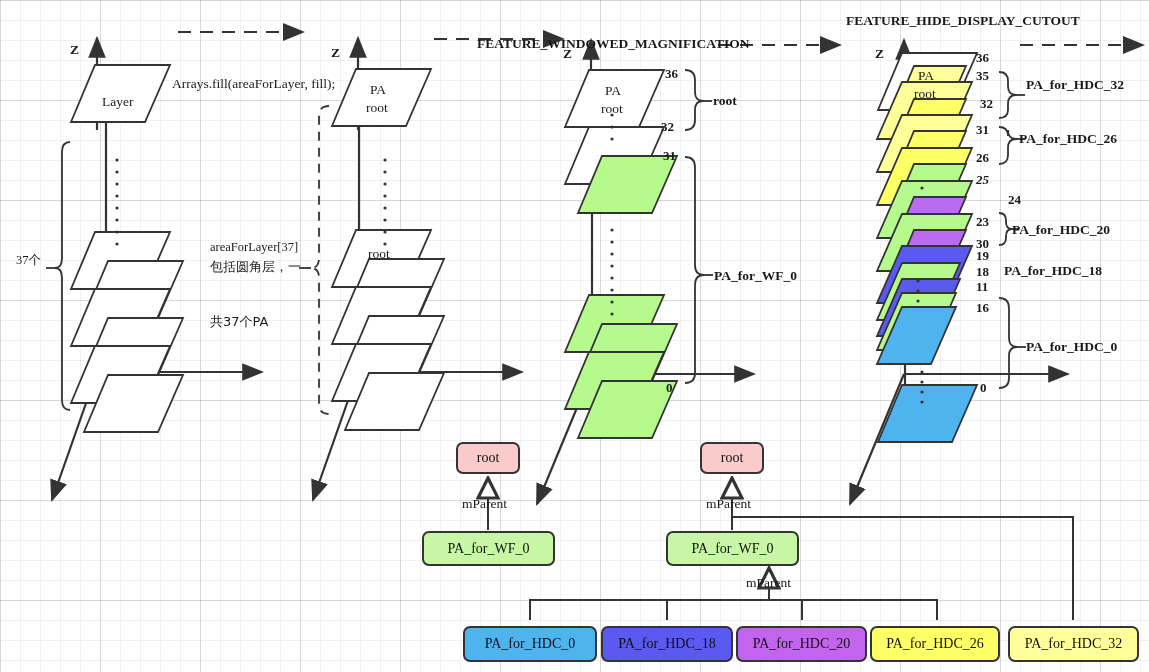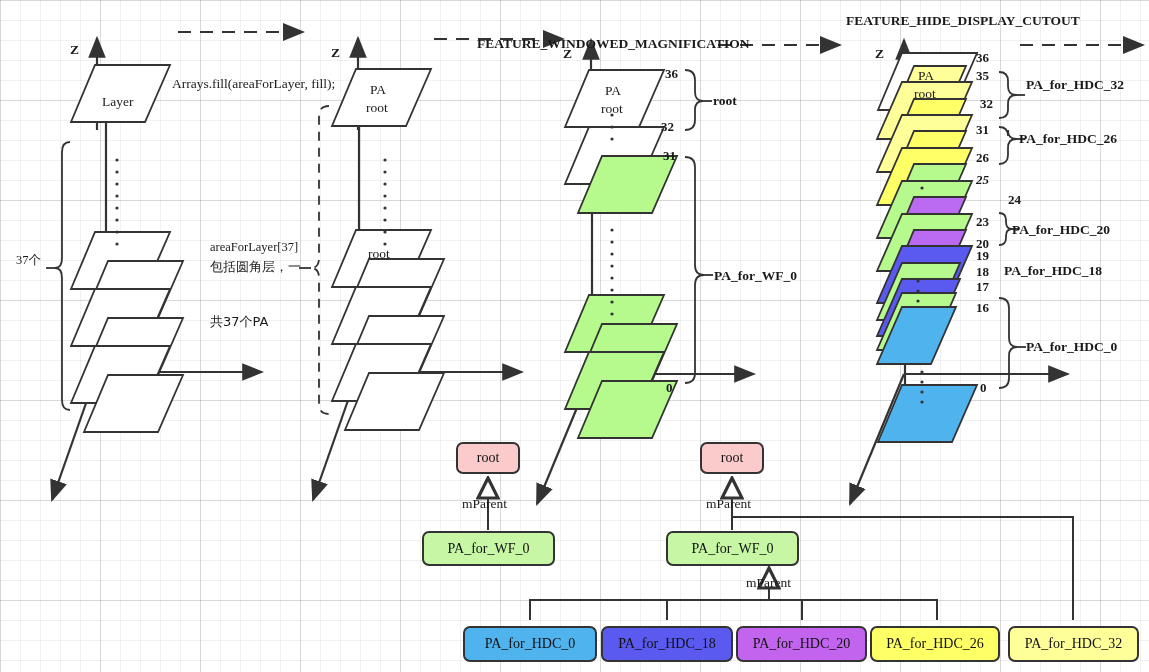--- a/index.html
+++ b/index.html
@@ -260,24 +260,24 @@
 <div class="lbl" style="left:914px;top:86px;">root</div>
 
 <div class="lbl num" style="left:976px;top:50px;">36</div>
 <div class="lbl num" style="left:976px;top:68px;">35</div>
 <div class="lbl num" style="left:980px;top:96px;">32</div>
 <div class="lbl num" style="left:976px;top:122px;">31</div>
 <div class="lbl num" style="left:976px;top:150px;">26</div>
 <div class="lbl num" style="left:976px;top:172px;font-style:italic;">25</div>
 <div class="lbl num" style="left:976px;top:192px;margin-left:32px;">24</div>
 <div class="lbl num" style="left:976px;top:214px;">23</div>
-<div class="lbl num" style="left:976px;top:236px;">20</div>
+<div class="lbl num" style="left:976px;top:236px;">30</div>
 <div class="lbl num" style="left:976px;top:248px;">19</div>
 <div class="lbl num" style="left:976px;top:264px;">18</div>
-<div class="lbl num" style="left:976px;top:279px;">17</div>
+<div class="lbl num" style="left:976px;top:279px;">11</div>
 <div class="lbl num" style="left:976px;top:300px;">16</div>
 <div class="lbl num" style="left:980px;top:380px;">0</div>
 
 <div class="lbl b" style="left:1026px;top:77px;">PA_for_HDC_32</div>
 <div class="lbl b" style="left:1019px;top:131px;">PA_for_HDC_26</div>
 <div class="lbl b" style="left:1012px;top:222px;">PA_for_HDC_20</div>
 <div class="lbl b" style="left:1004px;top:263px;">PA_for_HDC_18</div>
 <div class="lbl b" style="left:1026px;top:339px;">PA_for_HDC_0</div>
 
 <div class="boxlbl" style="left:456px;top:442px;width:64px;height:32px;background:#FBCBCB;">root</div>

